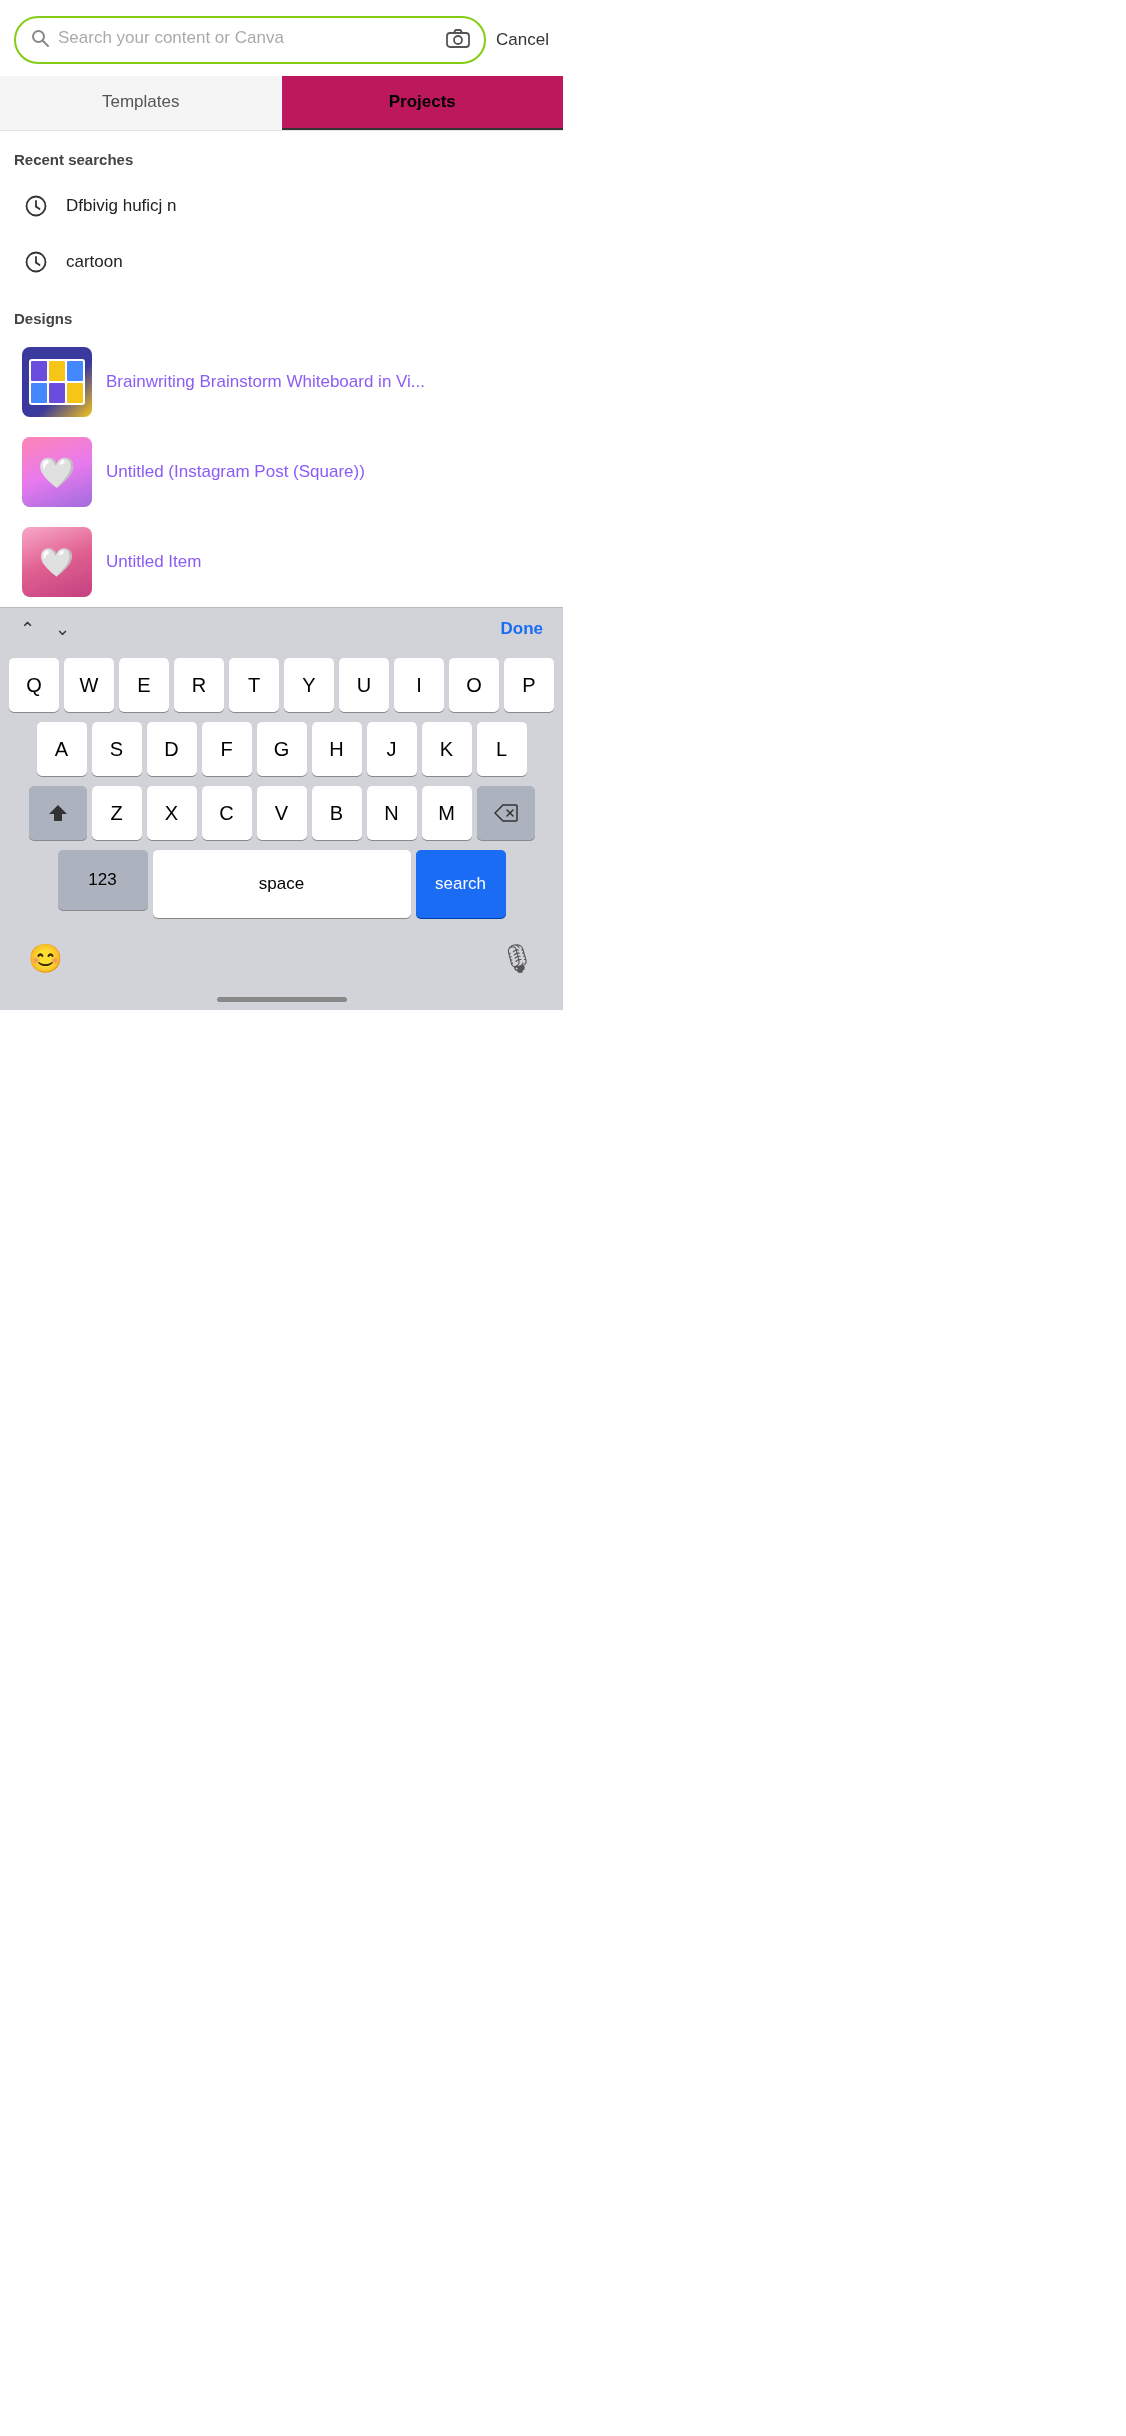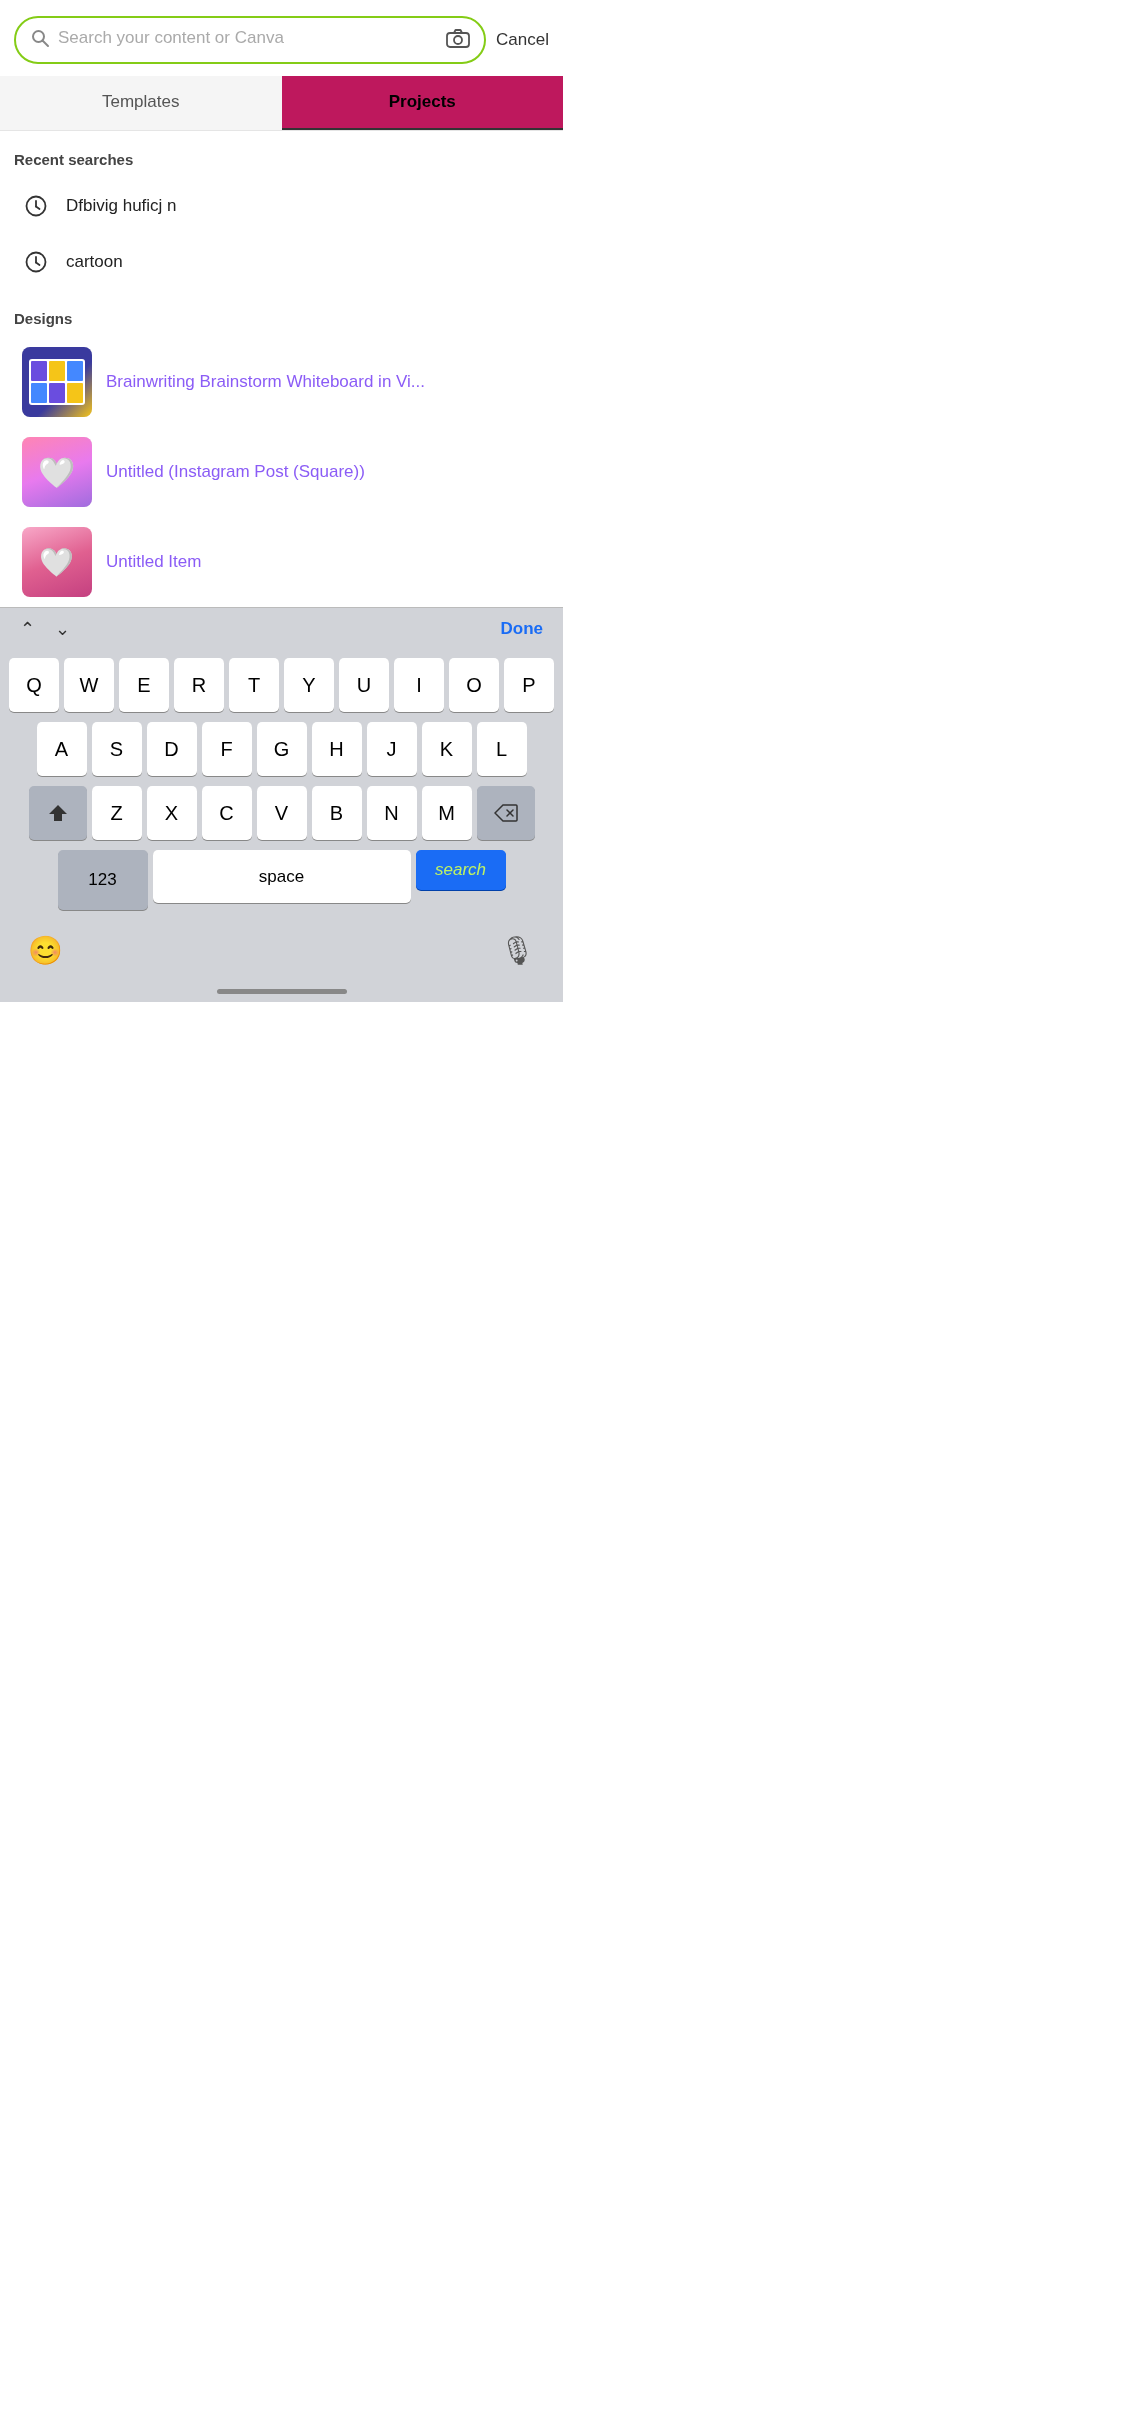--- a/index.html
+++ b/index.html
@@ -251,36 +251,35 @@
     .key-delete { width: 58px !important; }
     
     .key-row-4 .key-123 {
       width: 90px;
       height: 60px;
       background: #adb3be;
       font-size: 17px;
     }
     .key-row-4 .key-space {
       width: 258px;
-      height: 53px;
+      height: 68px;
       font-size: 17px;
     }
     .key-row-4 .key-search {
       width: 90px;
-      height: 40px;
+      height: 68px;
       background: #1a6cf5;
-      color: #bef264;
+      color: #ffffff;
       font-size: 17px;
       border-radius: 5px;
       display: flex;
       align-items: center;
       justify-content: center;
       cursor: pointer;
       box-shadow: 0 1px 0 #0040aa;
-      font-style: italic;
     }
     
     .emoji-row {
       display: flex;
       justify-content: space-between;
       align-items: center;
       padding: 10px 28px 16px 28px;
       background: #d1d3d8;
     }
     .emoji-btn, .mic-btn {

